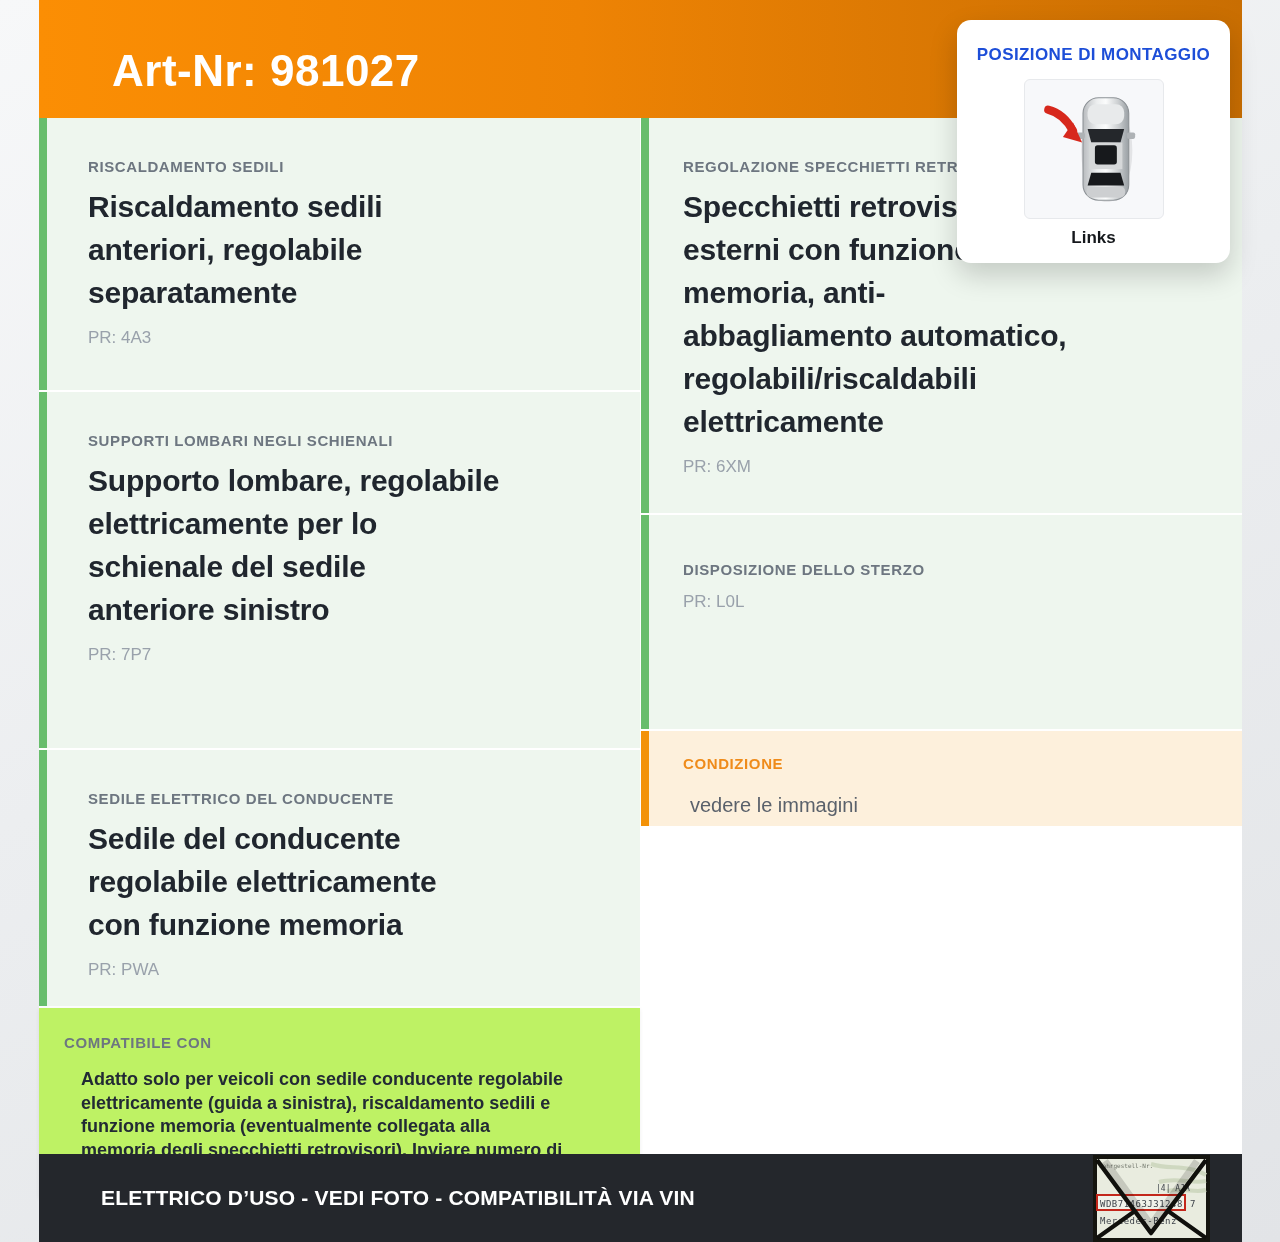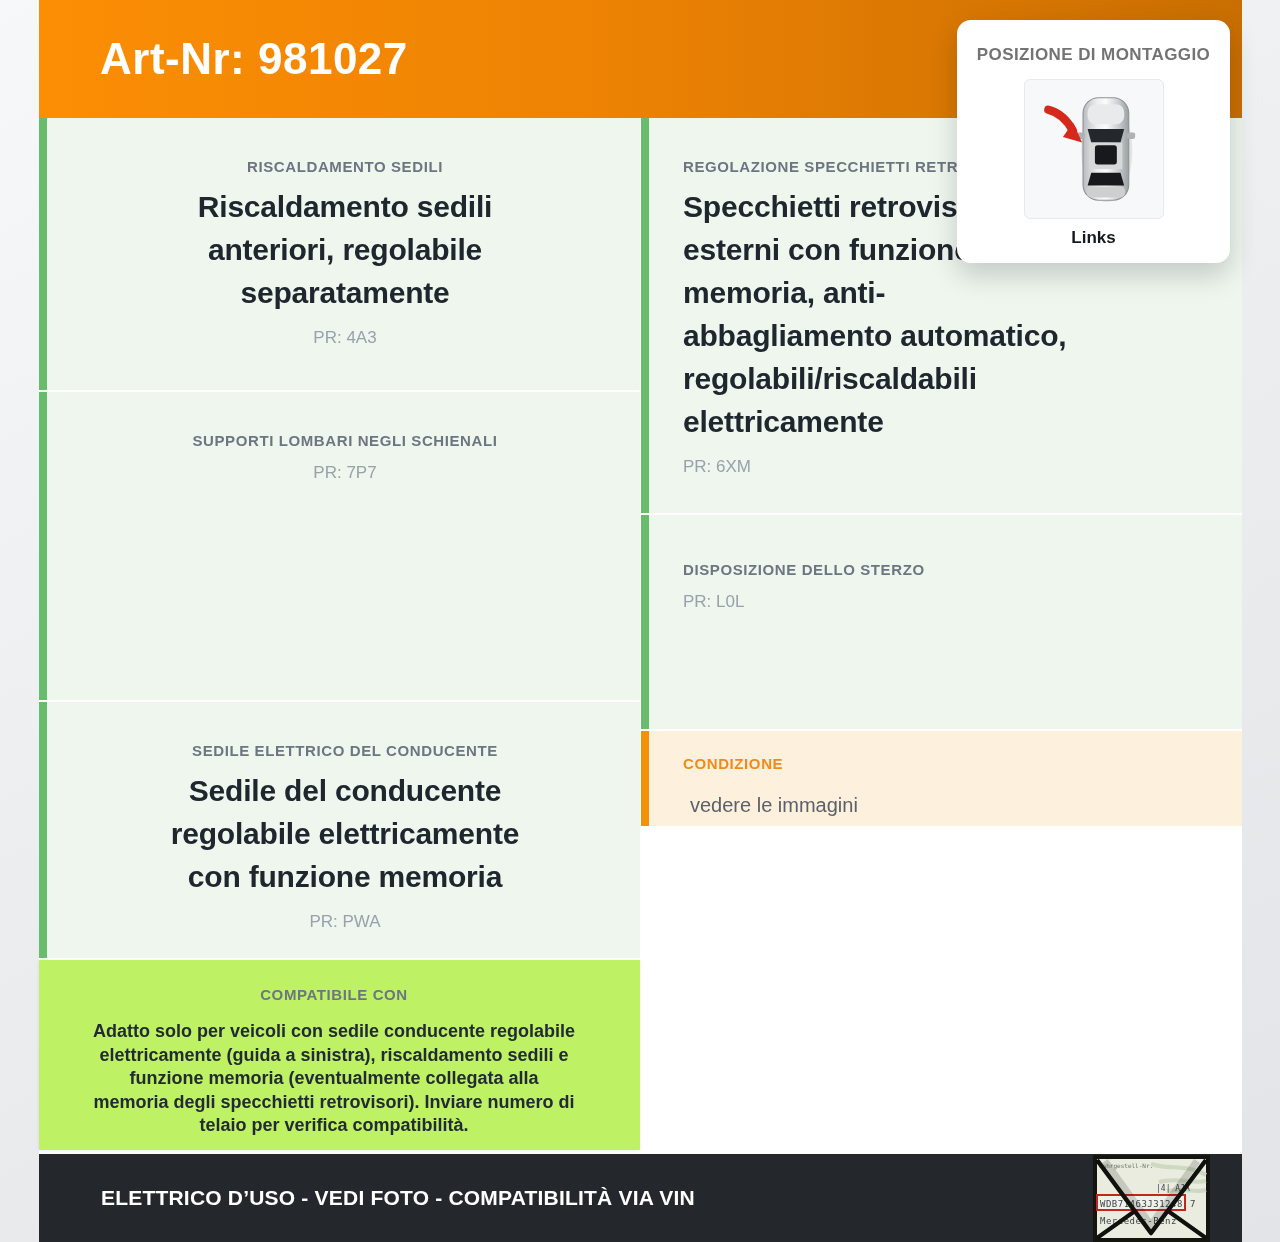--- a/index.html
+++ b/index.html
@@ -13,42 +13,42 @@
     position:absolute; left:39px; top:0; width:1203px; height:1242px;
     background:#ffffff;
   }
   
   .header {
     position:absolute; left:0; top:0; width:100%; height:118px;
     background: linear-gradient(90deg, #fb8e04 0%, #ee8304 45%, #c96e02 100%);
   }
   .header .art-nr {
     position:absolute; left:61px; top:50%; transform:translateY(-50%);
-    margin:0; color:#ffffff; font-size:44px; font-weight:700; letter-spacing:0.5px;
+    margin:12px; color:#ffffff; font-size:44px; font-weight:700; letter-spacing:0.5px;
   }
   
   .col { position:absolute; top:118px; width:601px; }
-  .col-left  { left:0;text-align:center; }
+  .col-left  { left:0; }
   .col-right { left:602px; }
   .card {
     border-left:8px solid #68bd6c; background:#eef6ee;
     padding:40px 38px 0 41px; margin-bottom:2px; overflow:hidden;
   }
   .col-right .card { padding-left:34px; }
   .card .cat {
     margin:0 0 10px 0; font-size:15px; font-weight:700; letter-spacing:0.6px;
     color:#6d7680; text-transform:uppercase; white-space:nowrap;
   }
   .card .title {
     margin:0; font-size:30px; line-height:43px; font-weight:700;
     color:#20262e; letter-spacing:-0.2px; white-space:pre-line;
   }
   .card .pr { margin:14px 0 0 0; font-size:17px; color:#99a1ab; }
 
-  .h-l1 { height:272px; } .h-l2 { height:308px; } .h-l3 { height:256px; }
+  .h-l1 { height:272px; } .h-l2 { height:356px; } .h-l3 { height:256px; }
   .h-r1 { height:395px; } .h-r2 { height:214px; padding-top:46px; }
 
   .card-cond {
     border-left-color:#f39208; background:#fdf0dc; height:95px; padding-top:24px;
   }
   .card-cond .cat { color:#ef8b1a; margin-bottom:22px; }
   .card-cond .value { margin:7px; font-size:20px; color:#5a616b; }
 
   .card-compat {
     background:#bef264; border-left:none; height:190px; margin-top:2px;
@@ -59,21 +59,21 @@
     margin:17px; font-size:18px; font-weight:600; line-height:23.5px;
     color:#222a34; white-space:pre-line;
   }
   
   .mount-card {
     position:absolute; left:918px; top:20px; width:273px; height:243px;
     background:#ffffff; border-radius:14px; z-index:10; text-align:center;
     box-shadow:0 12px 28px rgba(0,0,0,0.18);
   }
   .mount-title {
-    margin:25px 10px 0; color:#737373; font-size:17px; font-weight:800;
+    margin:25px 10px 0; color:#1d4ed8; font-size:17px; font-weight:800;
     letter-spacing:0.4px; text-transform:uppercase; white-space:nowrap;
   }
   .mount-frame {
     width:140px; height:140px; margin:14px auto 0; background:#f7f8fa;
     border:1px solid #e7e9ec; border-radius:6px;
     display:flex; align-items:center; justify-content:center;
   }
   .mount-side { margin:9px 0 0; font-size:17px; font-weight:700; color:#15181c; }
   
   .footer {
@@ -100,20 +100,24 @@
   <div class="col col-left">
     <div class="card h-l1">
       <p class="cat">RISCALDAMENTO SEDILI</p>
       <p class="title">Riscaldamento sedili
 anteriori, regolabile
 separatamente</p>
       <p class="pr">PR: 4A3</p>
     </div>
     <div class="card h-l2">
       <p class="cat">SUPPORTI LOMBARI NEGLI SCHIENALI</p>
+      <p class="title">Supporto lombare, regolabile
+elettricamente per lo
+schienale del sedile
+anteriore sinistro</p>
       <p class="pr">PR: 7P7</p>
     </div>
     <div class="card h-l3">
       <p class="cat">SEDILE ELETTRICO DEL CONDUCENTE</p>
       <p class="title">Sedile del conducente
 regolabile elettricamente
 con funzione memoria</p>
       <p class="pr">PR: PWA</p>
     </div>
     <div class="card card-compat">

